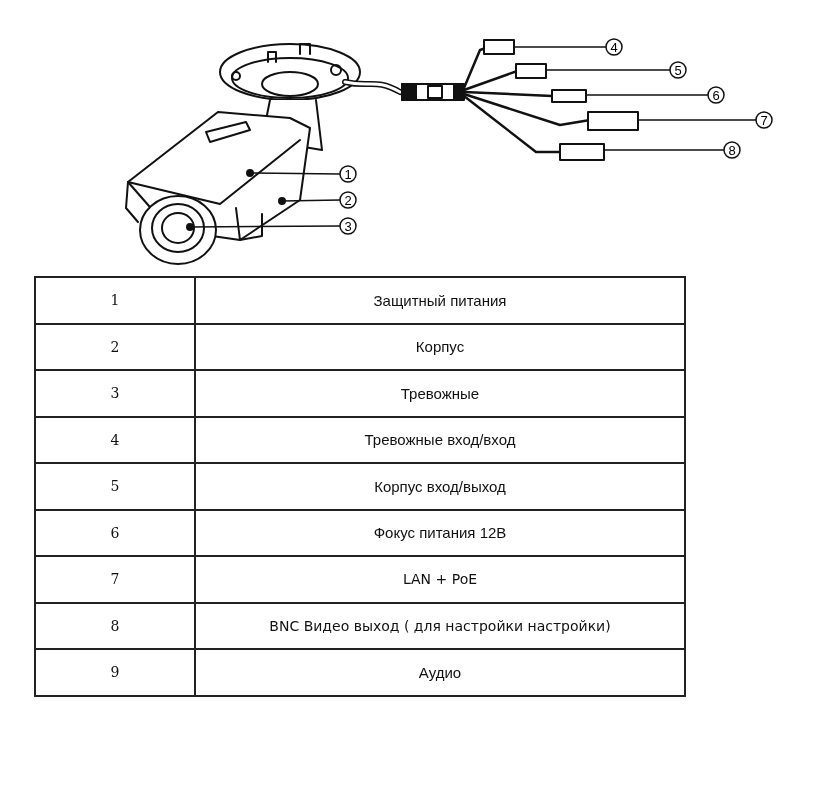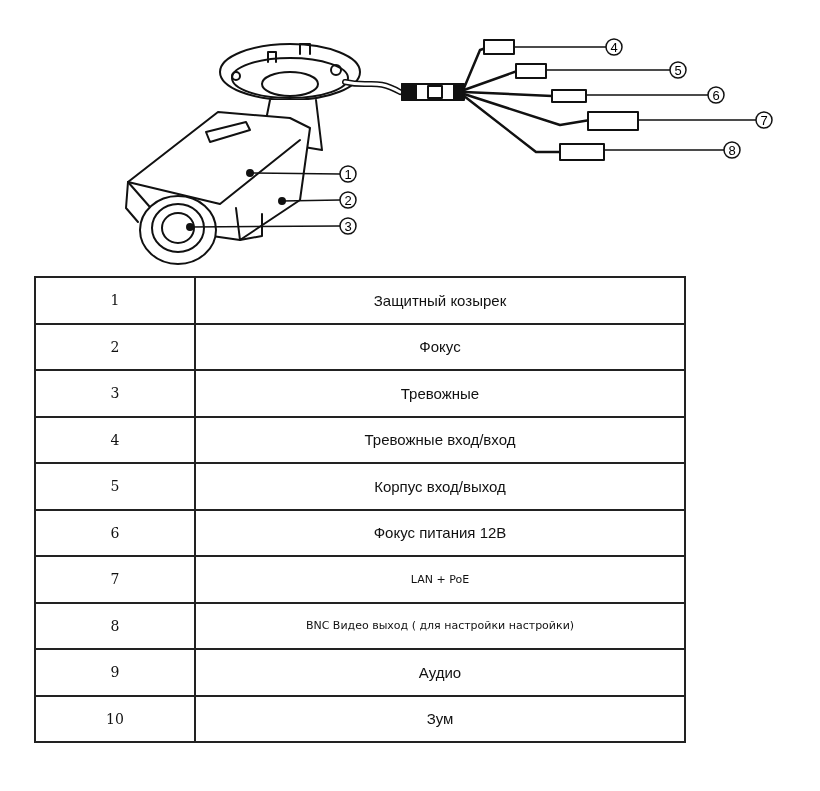--- a/index.html
+++ b/index.html
@@ -6,21 +6,21 @@
   body { width: 820px; height: 791px; position: relative; overflow: hidden;
          font-family: "Liberation Sans", sans-serif; color: #111; }
   #diagram { position: absolute; left: 0; top: 0; width: 820px; height: 270px; }
   .callout-text { font-family: "Liberation Sans", sans-serif; font-size: 13px; fill: #000; }
   table.legend { position: absolute; left: 34px; top: 276px; border-collapse: collapse;
                  width: 652px; }
   table.legend td { border: 2px solid #222; height: 44.5px; padding: 0; text-align: center;
                     vertical-align: middle; font-size: 15px; }
   table.legend td.num { width: 158px; font-family: "DejaVu Serif", serif; font-size: 14px; }
   table.legend td.desc { font-family: "Liberation Sans", sans-serif; }
-  table.legend td.desc.alt { font-family: "DejaVu Sans", sans-serif; font-size: 11px; }
+  table.legend td.desc.alt { font-family: "DejaVu Sans", sans-serif; font-size: 14px; }
 </style>
 </head>
 <body>
 
 <svg id="diagram" viewBox="0 0 820 270" xmlns="http://www.w3.org/2000/svg">
   <g fill="none" stroke="#111" stroke-width="2" stroke-linejoin="round" stroke-linecap="round">
 
     <g>
       <ellipse cx="290" cy="72" rx="70" ry="28" fill="#fff"></ellipse>
       <ellipse cx="290" cy="78" rx="58" ry="20"></ellipse>
@@ -100,25 +100,25 @@
     <text x="716" y="95">6</text>
     <text x="764" y="120">7</text>
     <text x="732" y="150">8</text>
   </g>
 </svg>
 
 <table class="legend">
   <tbody>
     <tr>
       <td class="num">1</td>
-      <td class="desc">Защитный  козырек</td>
+      <td class="desc">Защитный  питания</td>
     </tr>
     <tr>
       <td class="num">2</td>
-      <td class="desc">Фокус</td>
+      <td class="desc">Корпус</td>
     </tr>
     <tr>
       <td class="num">3</td>
       <td class="desc">Тревожные</td>
     </tr>
     <tr>
       <td class="num">4</td>
       <td class="desc">Тревожные  вход/вход</td>
     </tr>
     <tr>
@@ -134,18 +134,14 @@
       <td class="desc alt">LAN + PoE</td>
     </tr>
     <tr>
       <td class="num">8</td>
       <td class="desc alt">BNC Видео выход ( для настройки настройки)</td>
     </tr>
     <tr>
       <td class="num">9</td>
       <td class="desc">Аудио</td>
     </tr>
-    <tr>
-      <td class="num">10</td>
-      <td class="desc">Зум</td>
-    </tr>
   </tbody>
 </table>
 
 </body></html>

